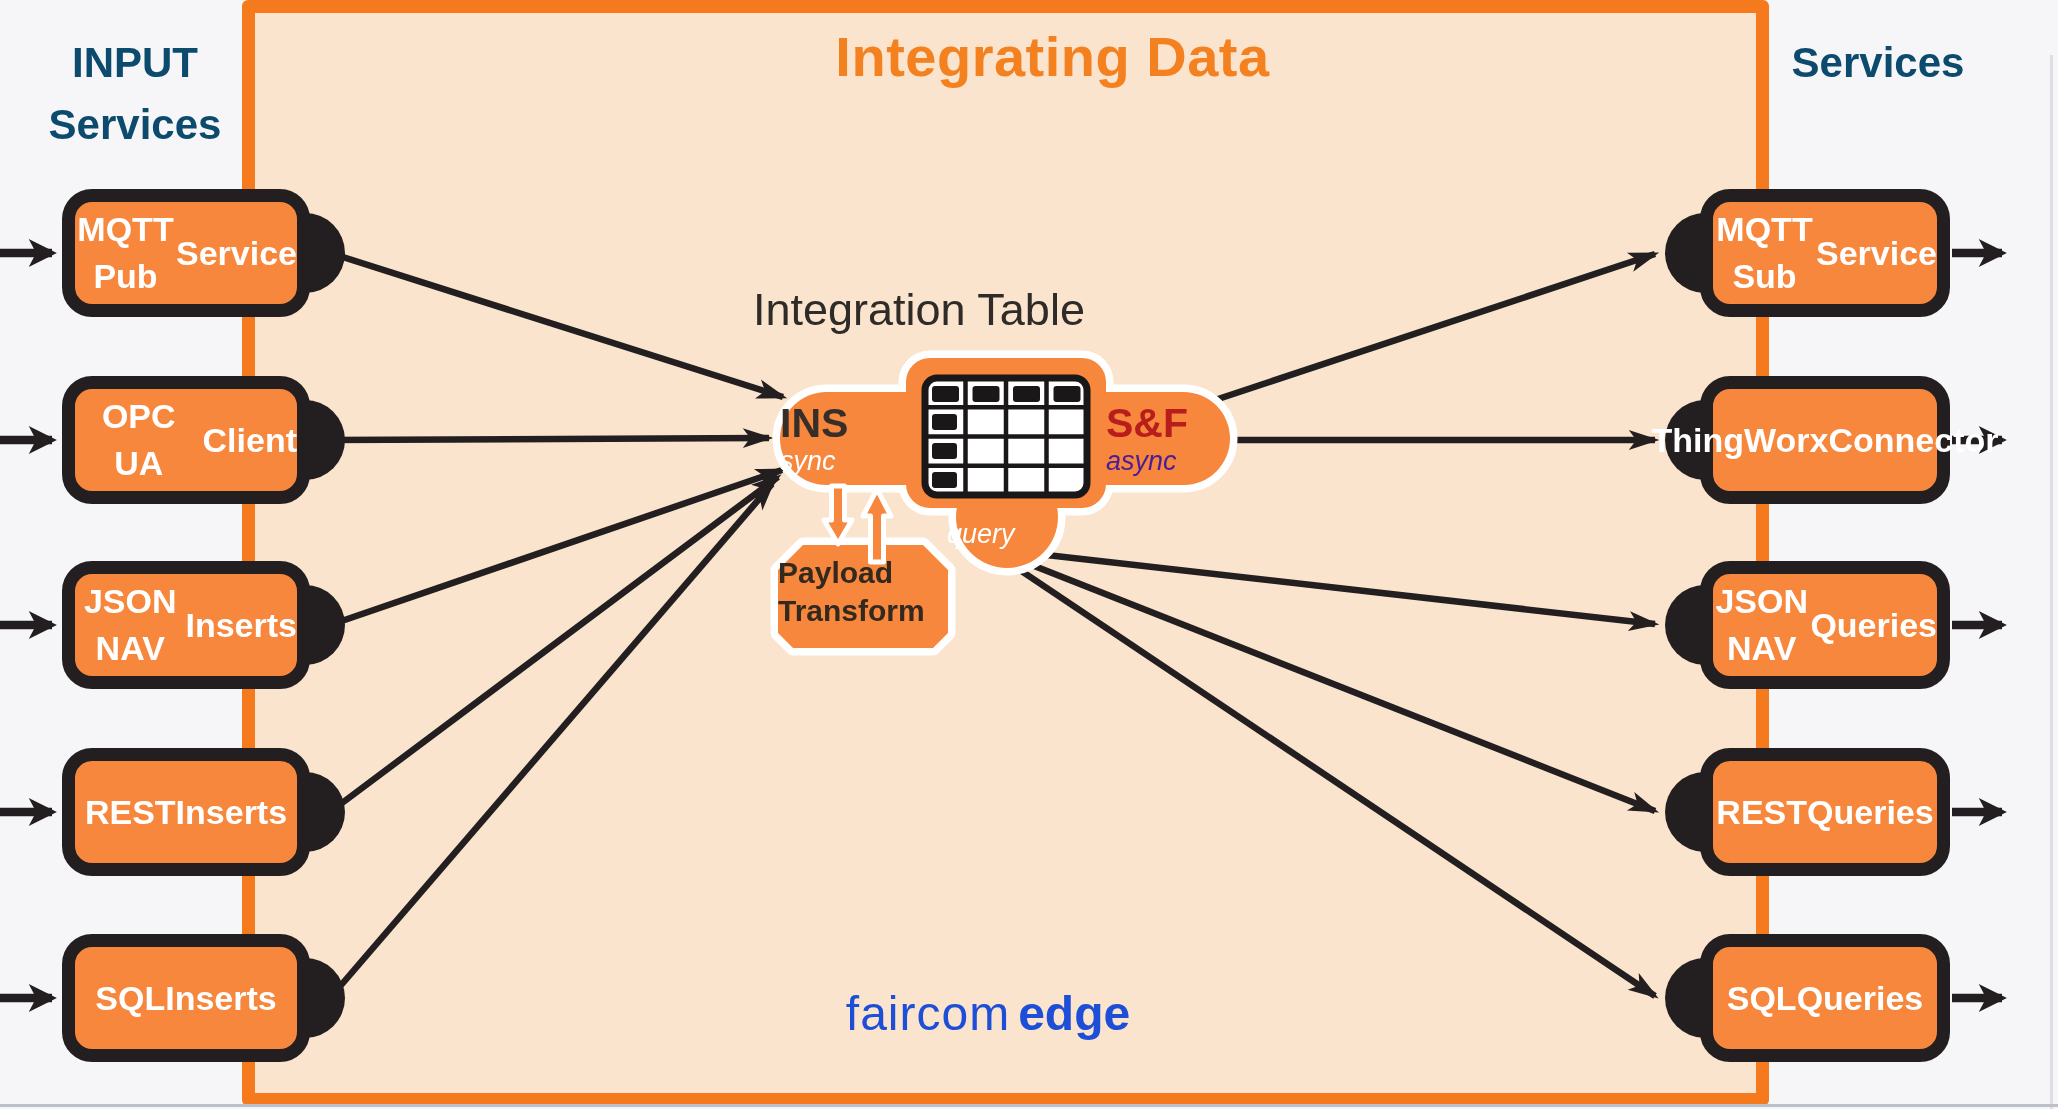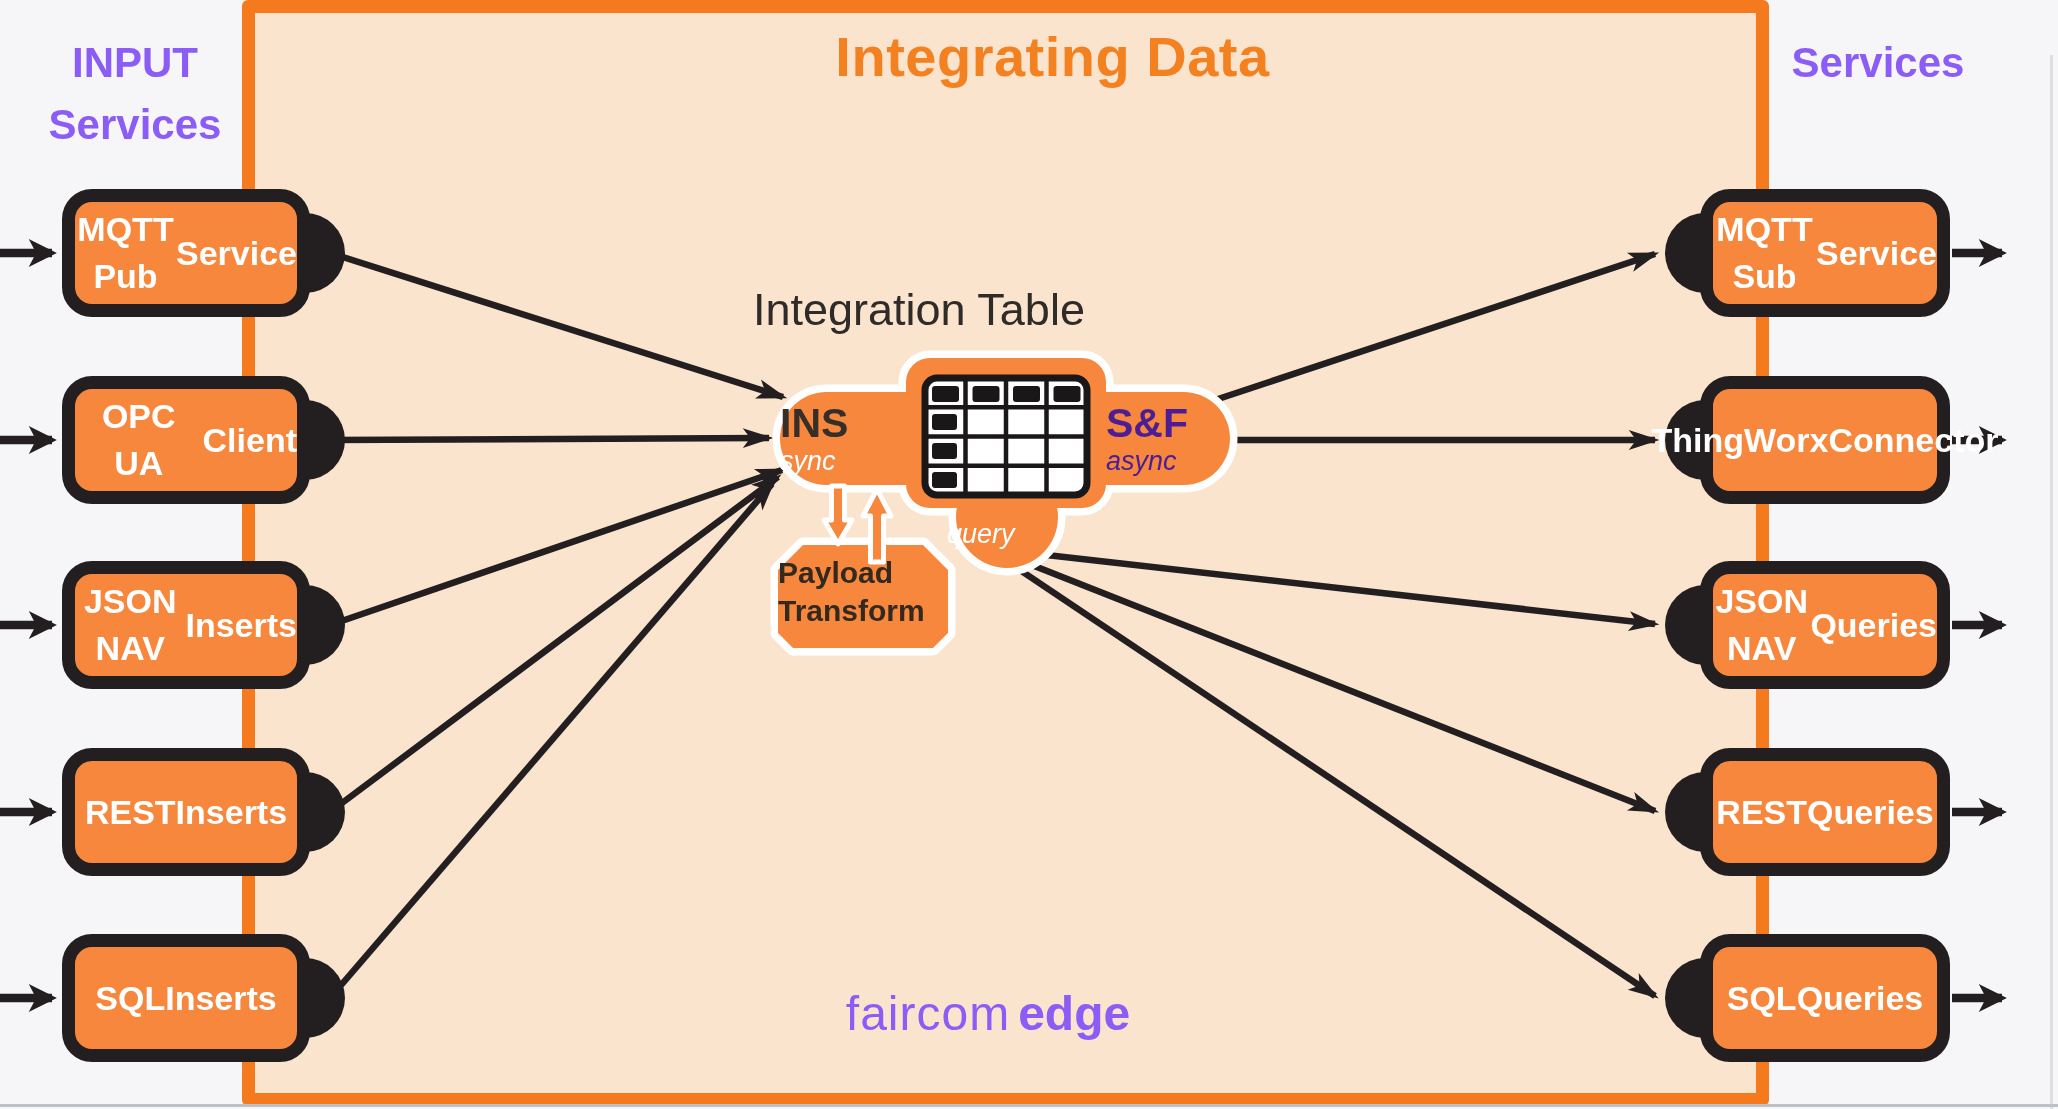--- a/index.html
+++ b/index.html
@@ -13,21 +13,21 @@
     position:absolute;left:242px;top:0;width:1527px;height:1106px;
     box-sizing:border-box;background:#FBE4CD;border:13px solid #F5791D;
     border-radius:6px;z-index:1;
   }
   #panel-title{
     position:absolute;left:242px;top:24px;width:1527px;text-align:center;
     font-size:56px;font-weight:bold;color:#F4811F;z-index:4;letter-spacing:0.5px;padding-left:47px;
   }
   .col-header{
     position:absolute;top:32px;text-align:center;font-size:42px;line-height:62px;
-    font-weight:bold;color:#8b5cf6;z-index:4;
+    font-weight:bold;color:#0c4a6e;z-index:4;
   }
   #input-header{left:20px;width:230px;}
   #output-header{left:1770px;width:216px;}
 
   
   #overlay{position:absolute;left:0;top:0;z-index:2;}
 
   
   .node{position:absolute;height:128px;z-index:3;}
   .bump{
@@ -41,29 +41,29 @@
     background:#F6873C;border:13px solid #231F20;border-radius:30px;
     display:flex;flex-direction:row;align-items:center;justify-content:center;
     color:#FFFFFF;font-weight:bold;font-size:34px;line-height:47px;
     text-align:center;
   }
   
   .asm-label{position:absolute;z-index:4;text-align:left;}
   #it-label{left:753px;top:284px;width:500px;font-size:45px;font-weight:normal;color:#2F2B28;}
   #ins-label{left:780px;top:400px;width:124px;font-size:41px;font-weight:bold;color:#362E28;}
   #sync-label{left:780px;top:446px;width:124px;font-size:27px;font-style:italic;color:#FFFFFF;}
-  #sf-label{left:1106px;top:400px;width:126px;font-size:41px;font-weight:bold;color:#4c1d95;}
+  #sf-label{left:1106px;top:400px;width:126px;font-size:41px;font-weight:bold;color:#b91c1c;}
   #async-label{left:1106px;top:446px;width:126px;font-size:27px;font-style:italic;color:#4c1d95;}
   #query-label{left:947px;top:519px;width:120px;font-size:27px;font-style:italic;color:#FFFFFF;}
   #payload-label{left:778px;top:554px;width:170px;font-size:30px;font-weight:bold;line-height:38px;color:#33291F;}
 
   
   #logo{
     position:absolute;left:788px;top:986px;width:400px;text-align:center;
-    z-index:4;color:#8b5cf6;font-size:48px;white-space:nowrap;
+    z-index:4;color:#1d4ed8;font-size:48px;white-space:nowrap;
   }
   #logo .brand{font-weight:normal;letter-spacing:1px;}
   #logo .product{font-weight:bold;letter-spacing:0px;margin-left:8px;}
 
   
   #right-edge-line{position:absolute;left:2050px;top:55px;width:3px;height:1054px;background:#DEDEE3;z-index:5;}
   #bottom-edge-line{position:absolute;left:0;top:1104px;width:2058px;height:3px;background:#BCC0C7;z-index:5;}
 </style>
 </head>
 <body>

